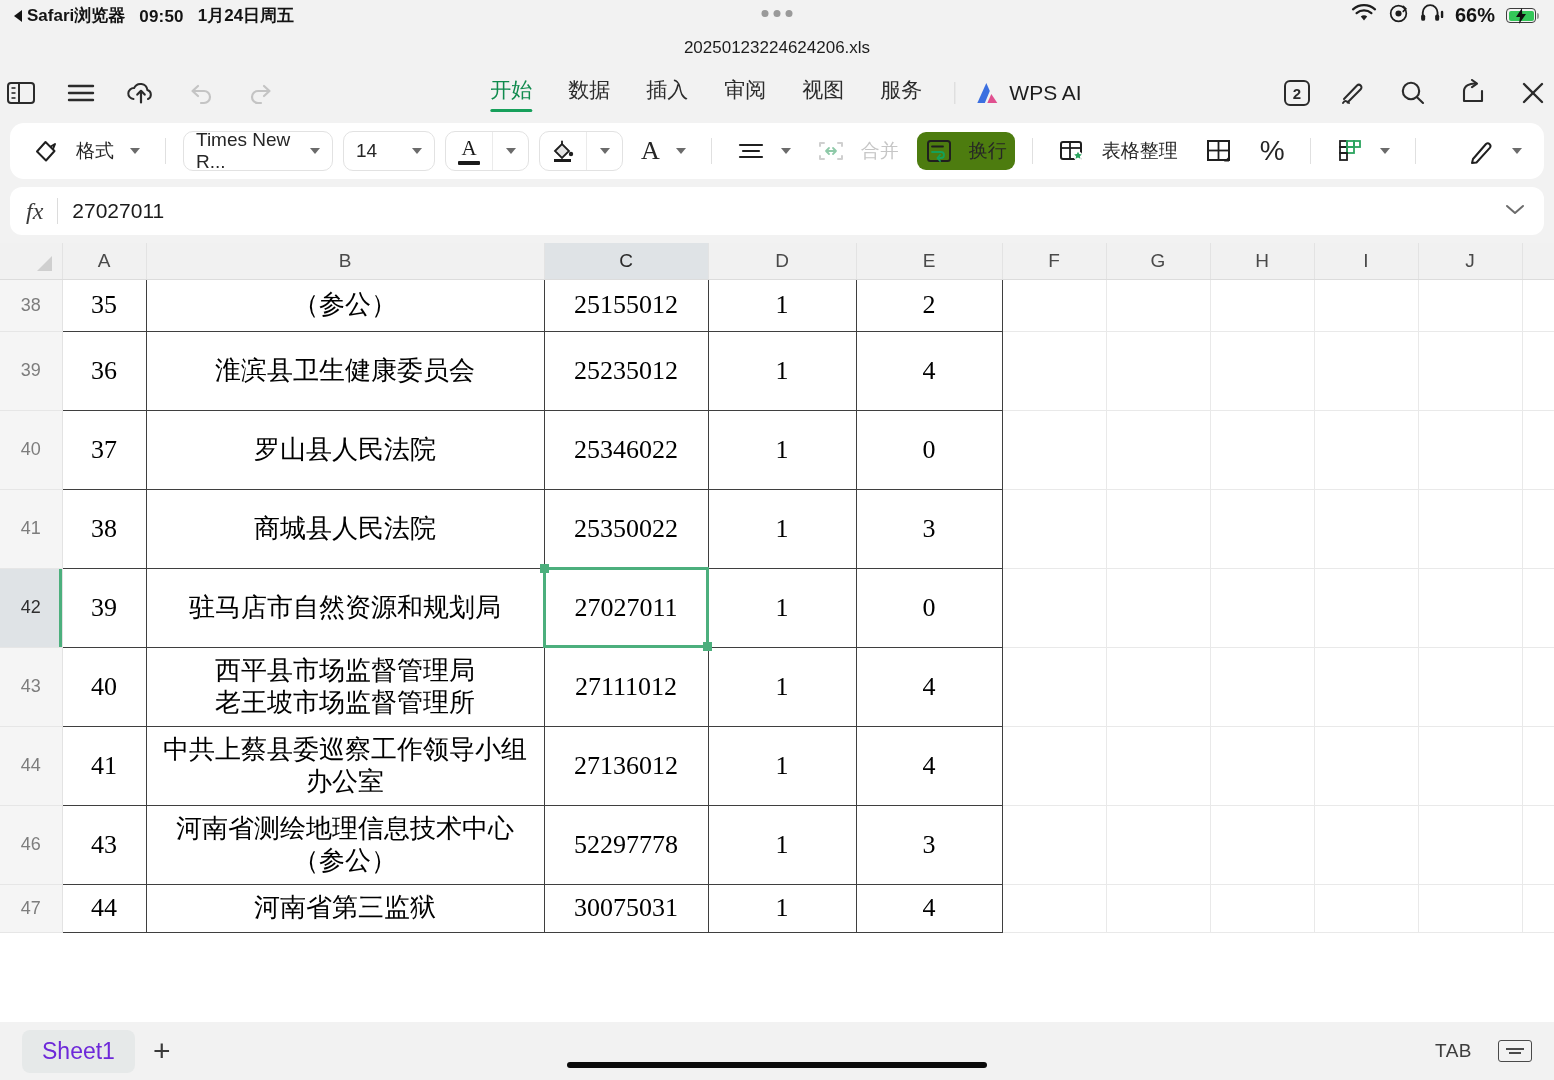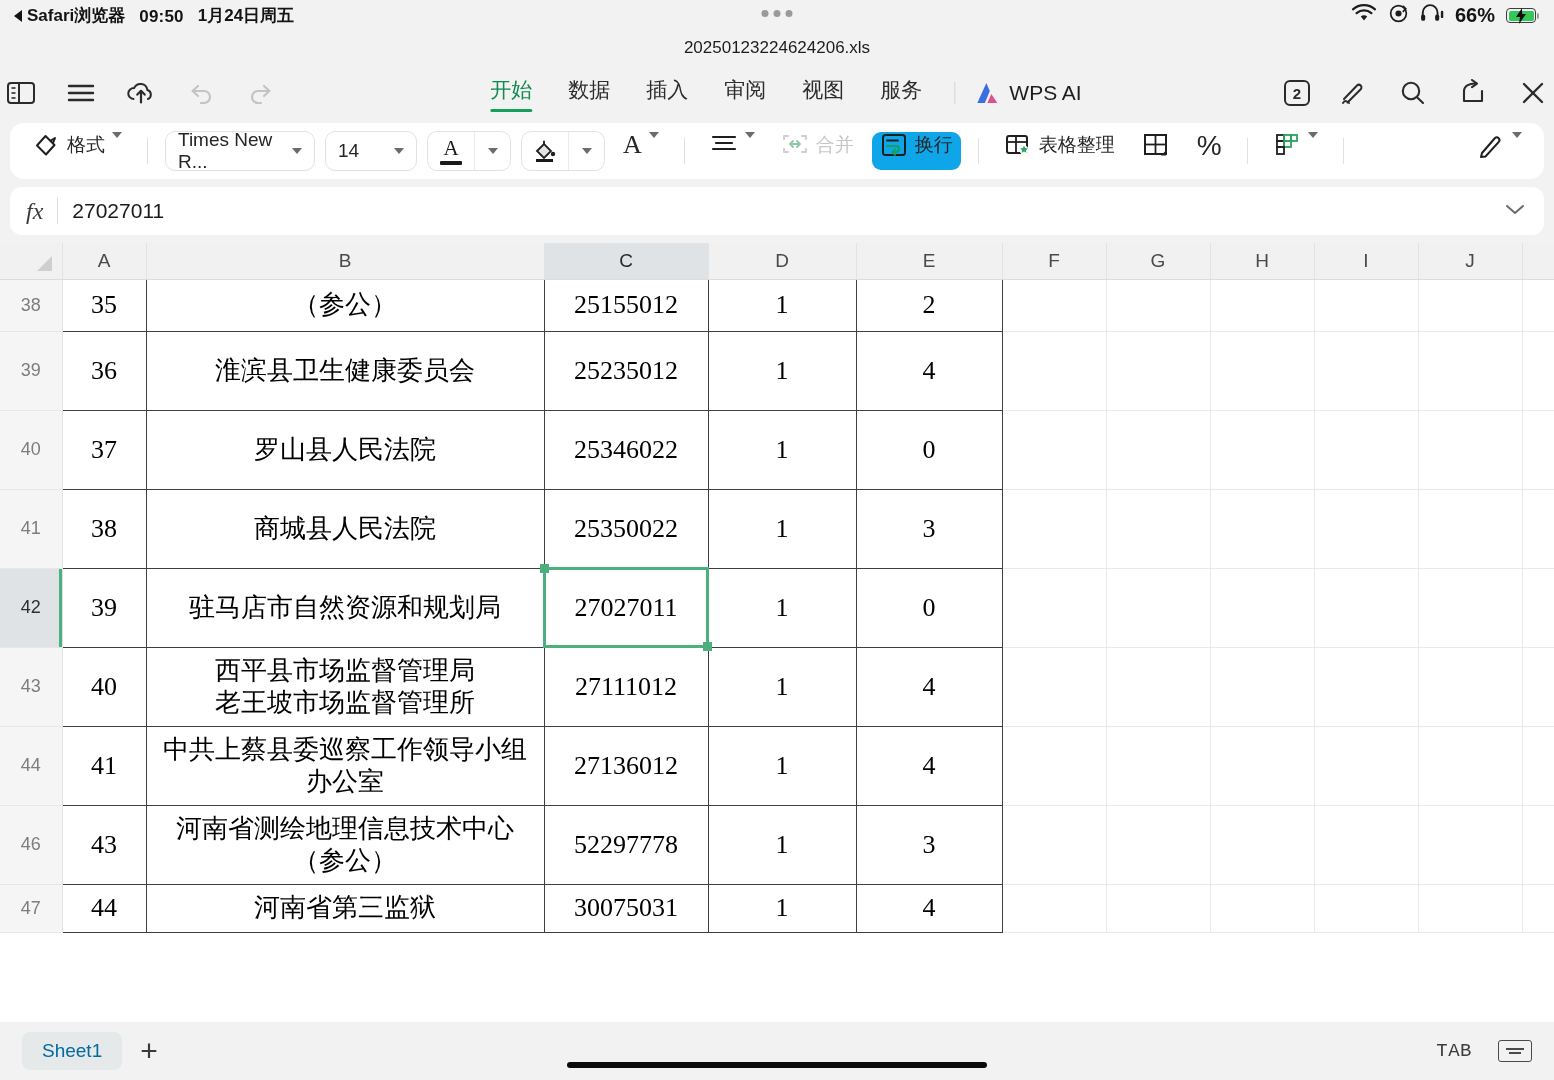--- a/index.html
+++ b/index.html
@@ -91,25 +91,25 @@
     font-size: 15px; font-weight: 600; color: #2b2b2b;
   }
 
   
   .fmtbar {
     margin: 2px 10px 0; flex: 0 0 56px; height: 56px;
     background: #ffffff; border-radius: 14px;
     display: flex; align-items: center; padding: 0 14px; gap: 10px;
   }
   .fb-btn {
-    display: flex; gap: 7px;
+    display: flex; align-items: center; gap: 16px;
     height: 38px; padding: 0 8px; border-radius: 9px;
     font-size: 19px; color: #262626; white-space: nowrap;
   }
-  .fb-btn.on { background: #0ea5e9; }
+  .fb-btn.on { background: #4d7c0f; }
   .fb-btn.off { color: #c6c6c6; }
   .pill {
     height: 40px; border: 1.4px solid #e2e2e2; border-radius: 10px;
     display: flex; align-items: center; padding: 0 12px; gap: 10px;
     font-size: 19px; color: #262626; background: #fff;
   }
   .pill.font { width: 150px; justify-content: space-between; }
   .pill.size { width: 92px; justify-content: space-between; }
   .split {
     height: 40px; border: 1.4px solid #e2e2e2; border-radius: 10px;
@@ -178,25 +178,25 @@
   }
   .selbox i.tl { left: -6px; top: -6px; }
   .selbox i.br { right: -6px; bottom: -6px; }
 
   
   .bottombar {
     flex: 0 0 58px; height: 58px; background: #f2f2f2;
     display: flex; align-items: center; padding: 0 22px;
   }
   .sheettab {
-    font-size: 19px; color: #0369a1; background: #e6e9e9;
+    font-size: 23px; color: #6d28d9; background: #e6e9e9;
     padding: 8px 20px; border-radius: 8px;
   }
   .plus { font-size: 30px; color: #3a3a3a; margin-left: 18px; font-weight: 300; line-height: 1; }
-  .bb-right { margin-left: auto; display: flex; align-items: center; gap: 26px; font-family: Liberation Mono, monospace; }
+  .bb-right { margin-left: auto; display: flex; align-items: center; gap: 26px; }
   .tabkey { font-size: 19px; color: #3d3d3d; letter-spacing: .5px; }
   .kbd {
     width: 34px; height: 22px; border: 1.8px solid #4a4a4a; border-radius: 3px;
     display: flex; flex-direction: column; align-items: center; justify-content: center; gap: 2px;
   }
   .kbd span { display: block; background: #4a4a4a; height: 2px; }
   .kbd span.a { width: 18px; } .kbd span.b { width: 12px; }
   .homebar {
     position: absolute; left: 50%; transform: translateX(-50%); bottom: 12px;
     width: 420px; height: 6px; border-radius: 3px; background: #0b0b0b;

